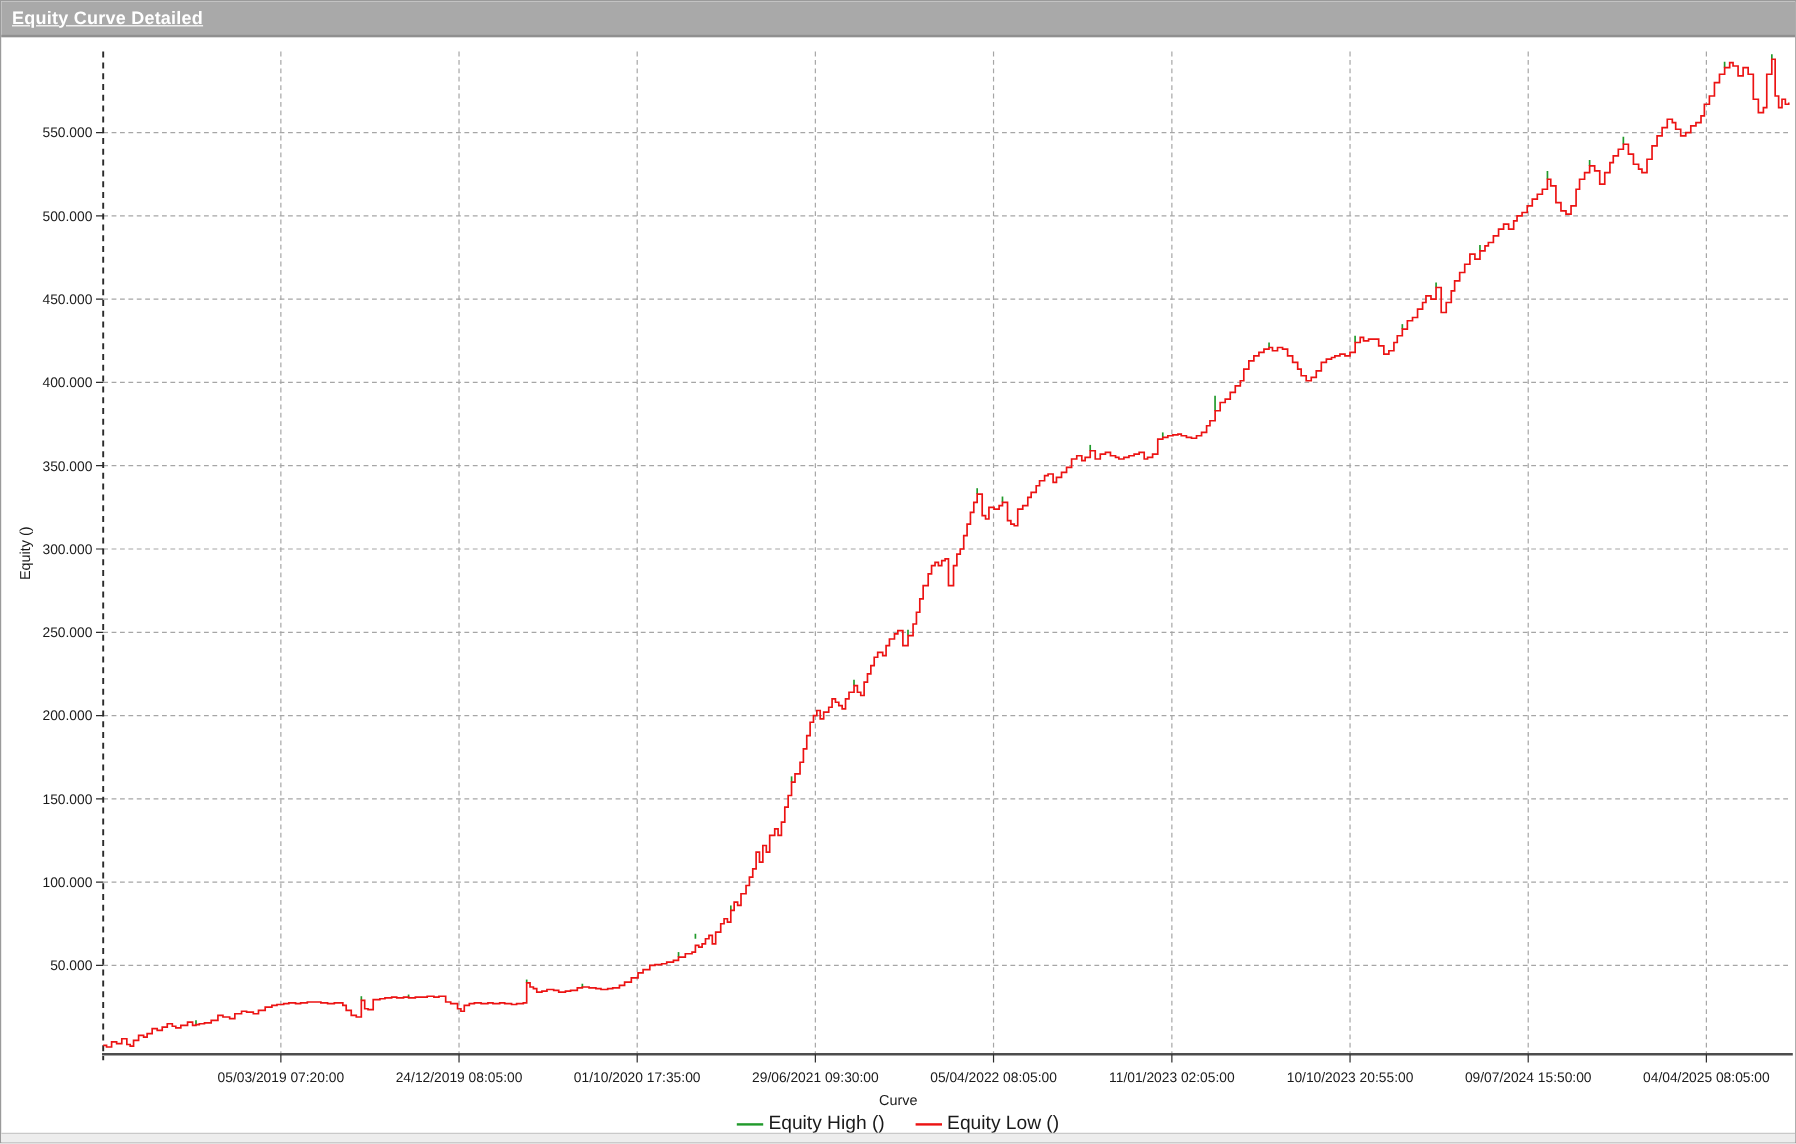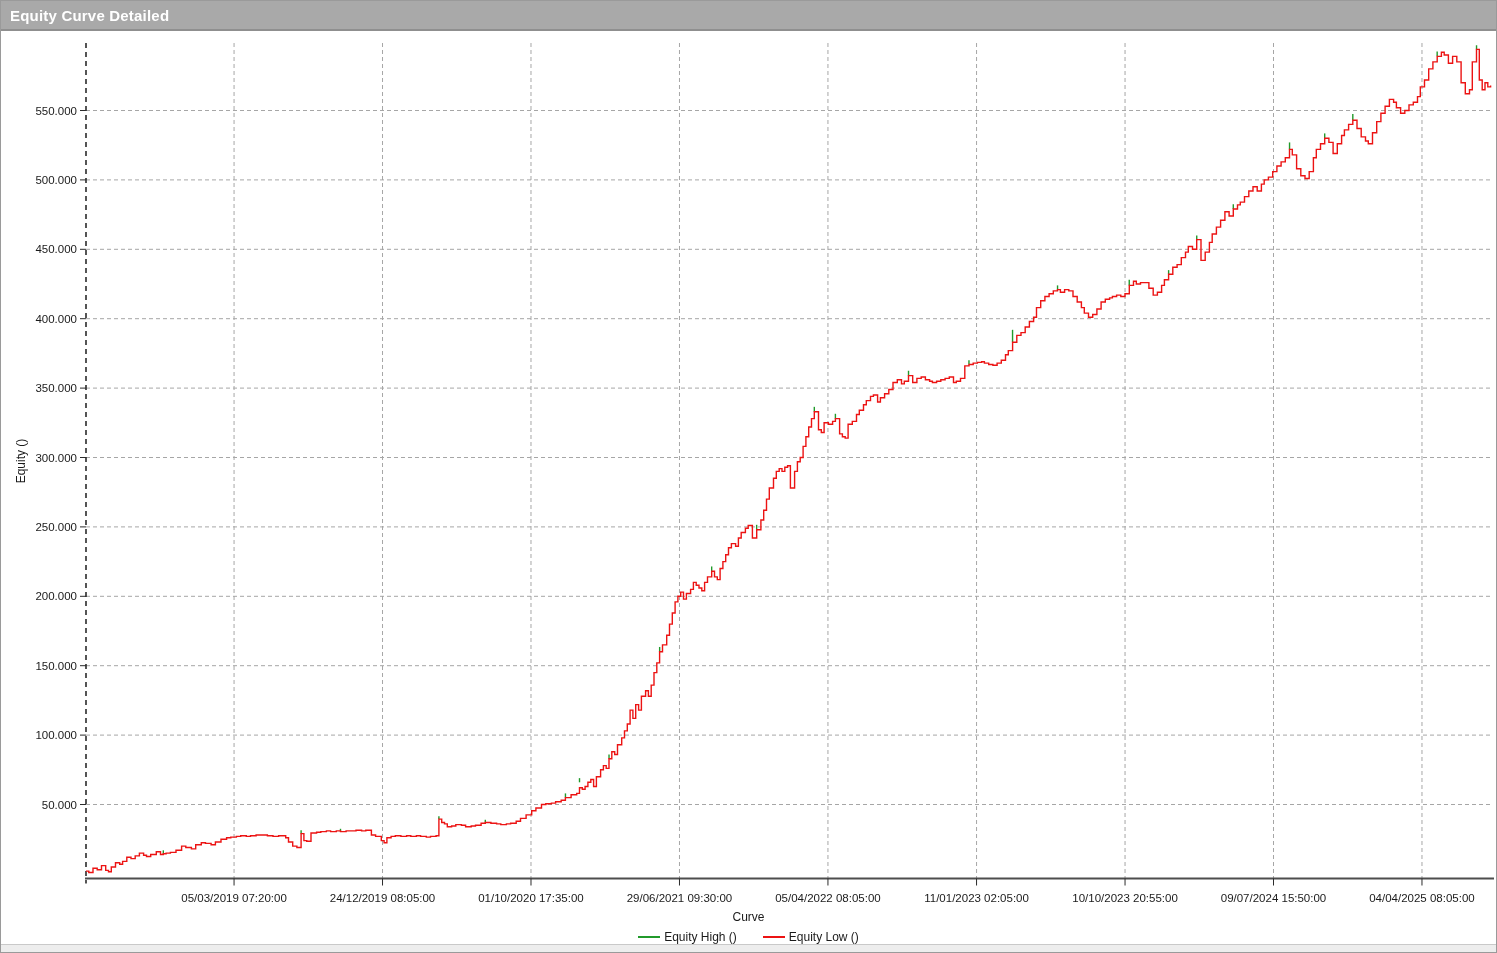--- a/index.html
+++ b/index.html
@@ -9,20 +9,21 @@
     font-family:"Liberation Sans",sans-serif;
   }
   .titlebar{
     position:absolute;top:0;left:0;right:0;height:28px;
     background:#a9a9a9;border-bottom:2px solid #8f8f8f;
     display:flex;align-items:center;z-index:5;cursor:default;
   }
   .titlebar .title-text{
     color:#ffffff;font-size:15px;font-weight:bold;padding-left:9px;
     letter-spacing:0.2px;
+    text-decoration:underline;
   }
   .chart-region{position:absolute;top:0;left:0;right:0;bottom:0;}
   svg#chart-svg{position:absolute;top:0;left:0;}
   svg .grid{stroke:#a6a6a6;stroke-width:1;stroke-dasharray:4 3;fill:none;}
   svg .tick{stroke:#2b2b2b;stroke-width:1;}
   svg text{font-family:"Liberation Sans",sans-serif;font-size:11.5px;fill:#1a1a1a;}
   .ylabel{
     position:absolute;left:-40px;top:453px;width:120px;height:14px;
     text-align:center;font-size:12px;color:#1a1a1a;
     transform:rotate(-90deg);
@@ -30,21 +31,21 @@
   .xlabel{
     position:absolute;left:0;right:0;top:909px;text-align:center;
     font-size:12px;color:#1a1a1a;
   }
   .legend{
     position:absolute;left:0;right:0;top:927px;height:18px;
     display:flex;justify-content:center;align-items:center;gap:26px;
   }
   .legend-item{display:flex;align-items:center;gap:4px;cursor:default;}
   .legend-marker{display:inline-block;width:22px;height:2px;}
-  .legend-label{font-size:12px;color:#1a1a1a;}
+  .legend-label{font-size:16px;color:#1a1a1a;}
   .bottombar{
     position:absolute;left:0;right:0;bottom:0;height:7px;
     background:#ededed;border-top:1px solid #c9c9c9;
   }
 </style>
 </head>
 <body>
 
 <div class="window">
   <div class="titlebar">

